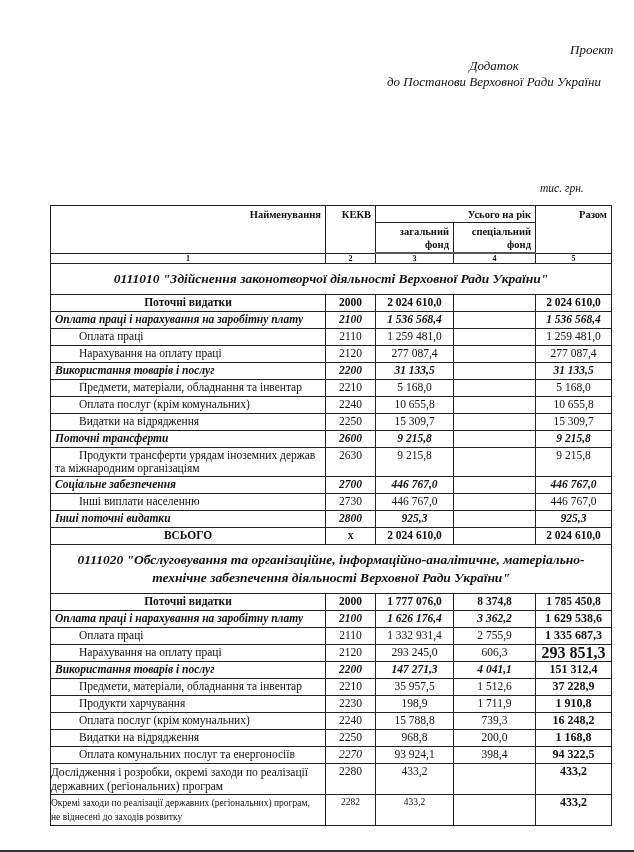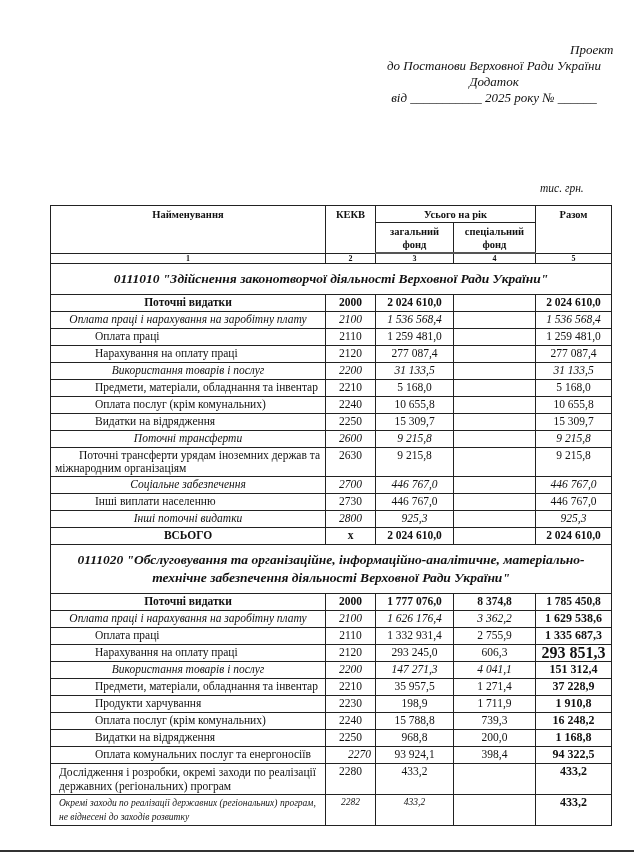--- a/index.html
+++ b/index.html
@@ -8,42 +8,41 @@
   .hdr { position: absolute; font-size: 13px; line-height: 16px; font-style: italic; }
   .hdr-project { left: 570px; top: 42px; }
   .hdr-block { left: 384px; top: 58px; width: 220px; text-align: center; }
   .hdr-block div { white-space: nowrap; }
   .title { position: absolute; left: 200px; top: 124px; width: 290px; text-align: center;
            font-weight: bold; font-style: italic; font-size: 15px; line-height: 20px; }
   .units { position: absolute; left: 540px; top: 182px; font-style: italic; font-size: 11.5px; }
   table { position: absolute; left: 50px; top: 205px; width: 561px; border-collapse: collapse;
           font-size: 11.5px; line-height: 13px; table-layout: fixed; }
   td, th { border: 1px solid #222; padding: 1px 4px; vertical-align: top; }
-  th { font-weight: bold; font-size: 10.5px; text-align: center; padding-top: 2px; }
+  th { font-weight: bold; font-size: 10.5px; text-align: right; padding-top: 2px; }
   .thick-bottom td, .thick-bottom th { border-bottom: 2px solid #555; }
   .colnum td { font-weight: bold; font-size: 8px; text-align: center; line-height: 9px; padding: 0; }
   .prog td { font-weight: bold; font-style: italic; font-size: 13.5px; text-align: center;
              padding: 6px 4px; line-height: 18px; }
   .c { text-align: center; }
   .b { font-weight: bold; margin-left: 12px; }
-  .bi { font-weight: normal; font-style: italic; text-align: center; }
-  .ind { padding-left: 44px; }
-  .ind2 { padding-left: 8px; }
-  .small-it { font-style: italic; font-size: 9.5px; line-height: 13px; }
+  .bi { font-weight: bold; font-style: italic; }
+  .ind { padding-left: 28px; }
+  .ind2 { padding-left: 0; }
+  .small-it { font-size: 9.5px; line-height: 13px; }
   .r td { height: 14px; }
   .bottom-line { position: absolute; left: 0; top: 850px; width: 634px; height: 2px; background: #333; }
 </style>
 </head>
 <body>
 
 <div class="hdr hdr-project">Проект</div>
 <div class="hdr hdr-block">
+  <div>Додаток</div>
   <div>до Постанови Верховної Ради України</div>
-  <div>Додаток</div>
-  <div>від ___________ 2025 року № ______</div>
 </div>
 
 <div class="title">
 </div>
 
 <div class="units">тис. грн.</div>
 
 <table>
   <colgroup>
     <col style="width:275px">
@@ -132,21 +131,21 @@
         <td class="c">15 309,7</td>
       </tr>
       <tr class="r">
         <td class="bi">Поточні трансферти</td>
         <td class="c bi">2600</td>
         <td class="c bi">9 215,8</td>
         <td class="c bi"></td>
         <td class="c bi">9 215,8</td>
       </tr>
       <tr class="r">
-        <td class="ind" style="padding-left: 4px; text-indent: 24px;">Поточні трансферти урядам іноземних держав та міжнародним організаціям</td>
+        <td class="ind" style="padding-left: 4px; text-indent: 24px;">Продукти трансферти урядам іноземних держав та міжнародним організаціям</td>
         <td class="c">2630</td>
         <td class="c">9 215,8</td>
         <td class="c"></td>
         <td class="c">9 215,8</td>
       </tr>
       <tr class="r">
         <td class="bi">Соціальне забезпечення</td>
         <td class="c bi">2700</td>
         <td class="c bi">446 767,0</td>
         <td class="c bi"></td>
@@ -208,21 +207,21 @@
         <td class="bi">Використання товарів і послуг</td>
         <td class="c bi">2200</td>
         <td class="c bi">147 271,3</td>
         <td class="c bi">4 041,1</td>
         <td class="c b" style="font-size: 12px;">151 312,4</td>
       </tr>
       <tr class="r">
         <td class="ind">Предмети, матеріали, обладнання та інвентар</td>
         <td class="c">2210</td>
         <td class="c">35 957,5</td>
-        <td class="c">1 271,4</td>
+        <td class="c">1 512,6</td>
         <td class="c b" style="font-size: 12px;">37 228,9</td>
       </tr>
       <tr class="r">
         <td class="ind">Продукти харчування</td>
         <td class="c">2230</td>
         <td class="c">198,9</td>
         <td class="c">1 711,9</td>
         <td class="c b" style="font-size: 12px;">1 910,8</td>
       </tr>
       <tr class="r">
@@ -234,21 +233,21 @@
       </tr>
       <tr class="r">
         <td class="ind">Видатки на відрядження</td>
         <td class="c">2250</td>
         <td class="c">968,8</td>
         <td class="c">200,0</td>
         <td class="c b" style="font-size: 12px;">1 168,8</td>
       </tr>
       <tr class="r">
         <td class="ind">Оплата комунальних послуг та енергоносіїв</td>
-        <td class="c" style="font-style: italic; text-align: right;">2270</td>
+        <td class="c" style="font-style: italic;">2270</td>
         <td class="c">93 924,1</td>
         <td class="c">398,4</td>
         <td class="c b" style="font-size: 12px;">94 322,5</td>
       </tr>
       <tr class="r">
         <td class="ind2" style="line-height: 14px;">Дослідження і розробки, окремі заходи по реалізації державних (регіональних) програм</td>
         <td class="c">2280</td>
         <td class="c">433,2</td>
         <td class="c"></td>
         <td class="c b" style="font-size: 12px;">433,2</td>

